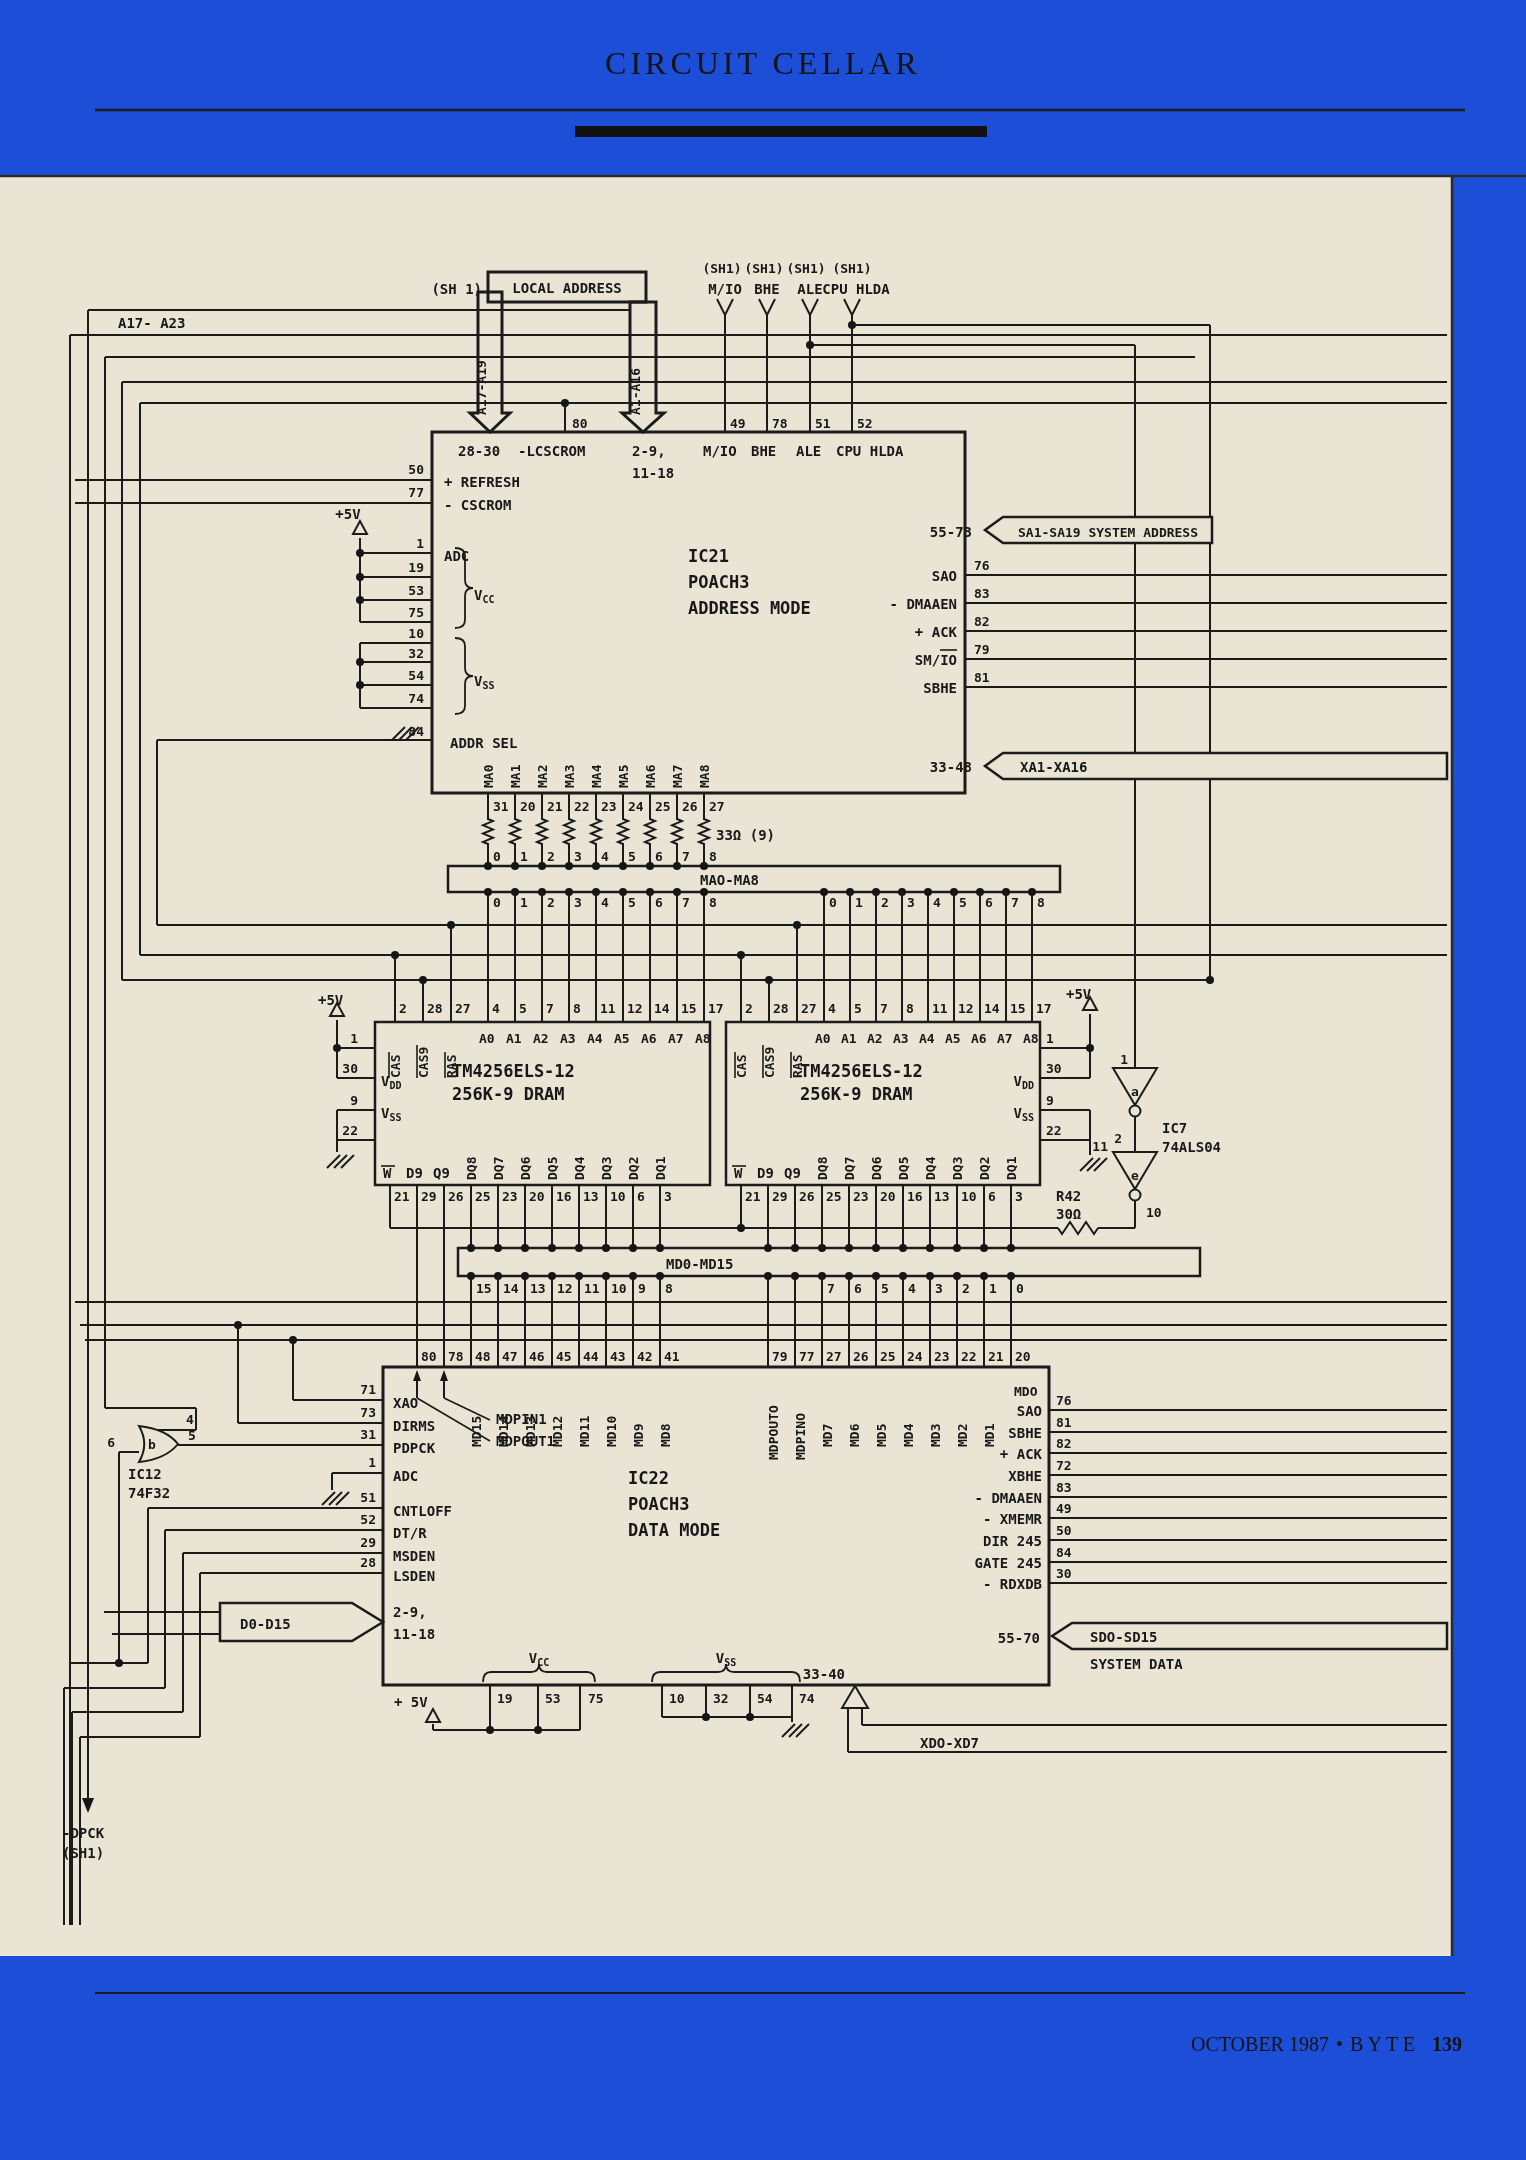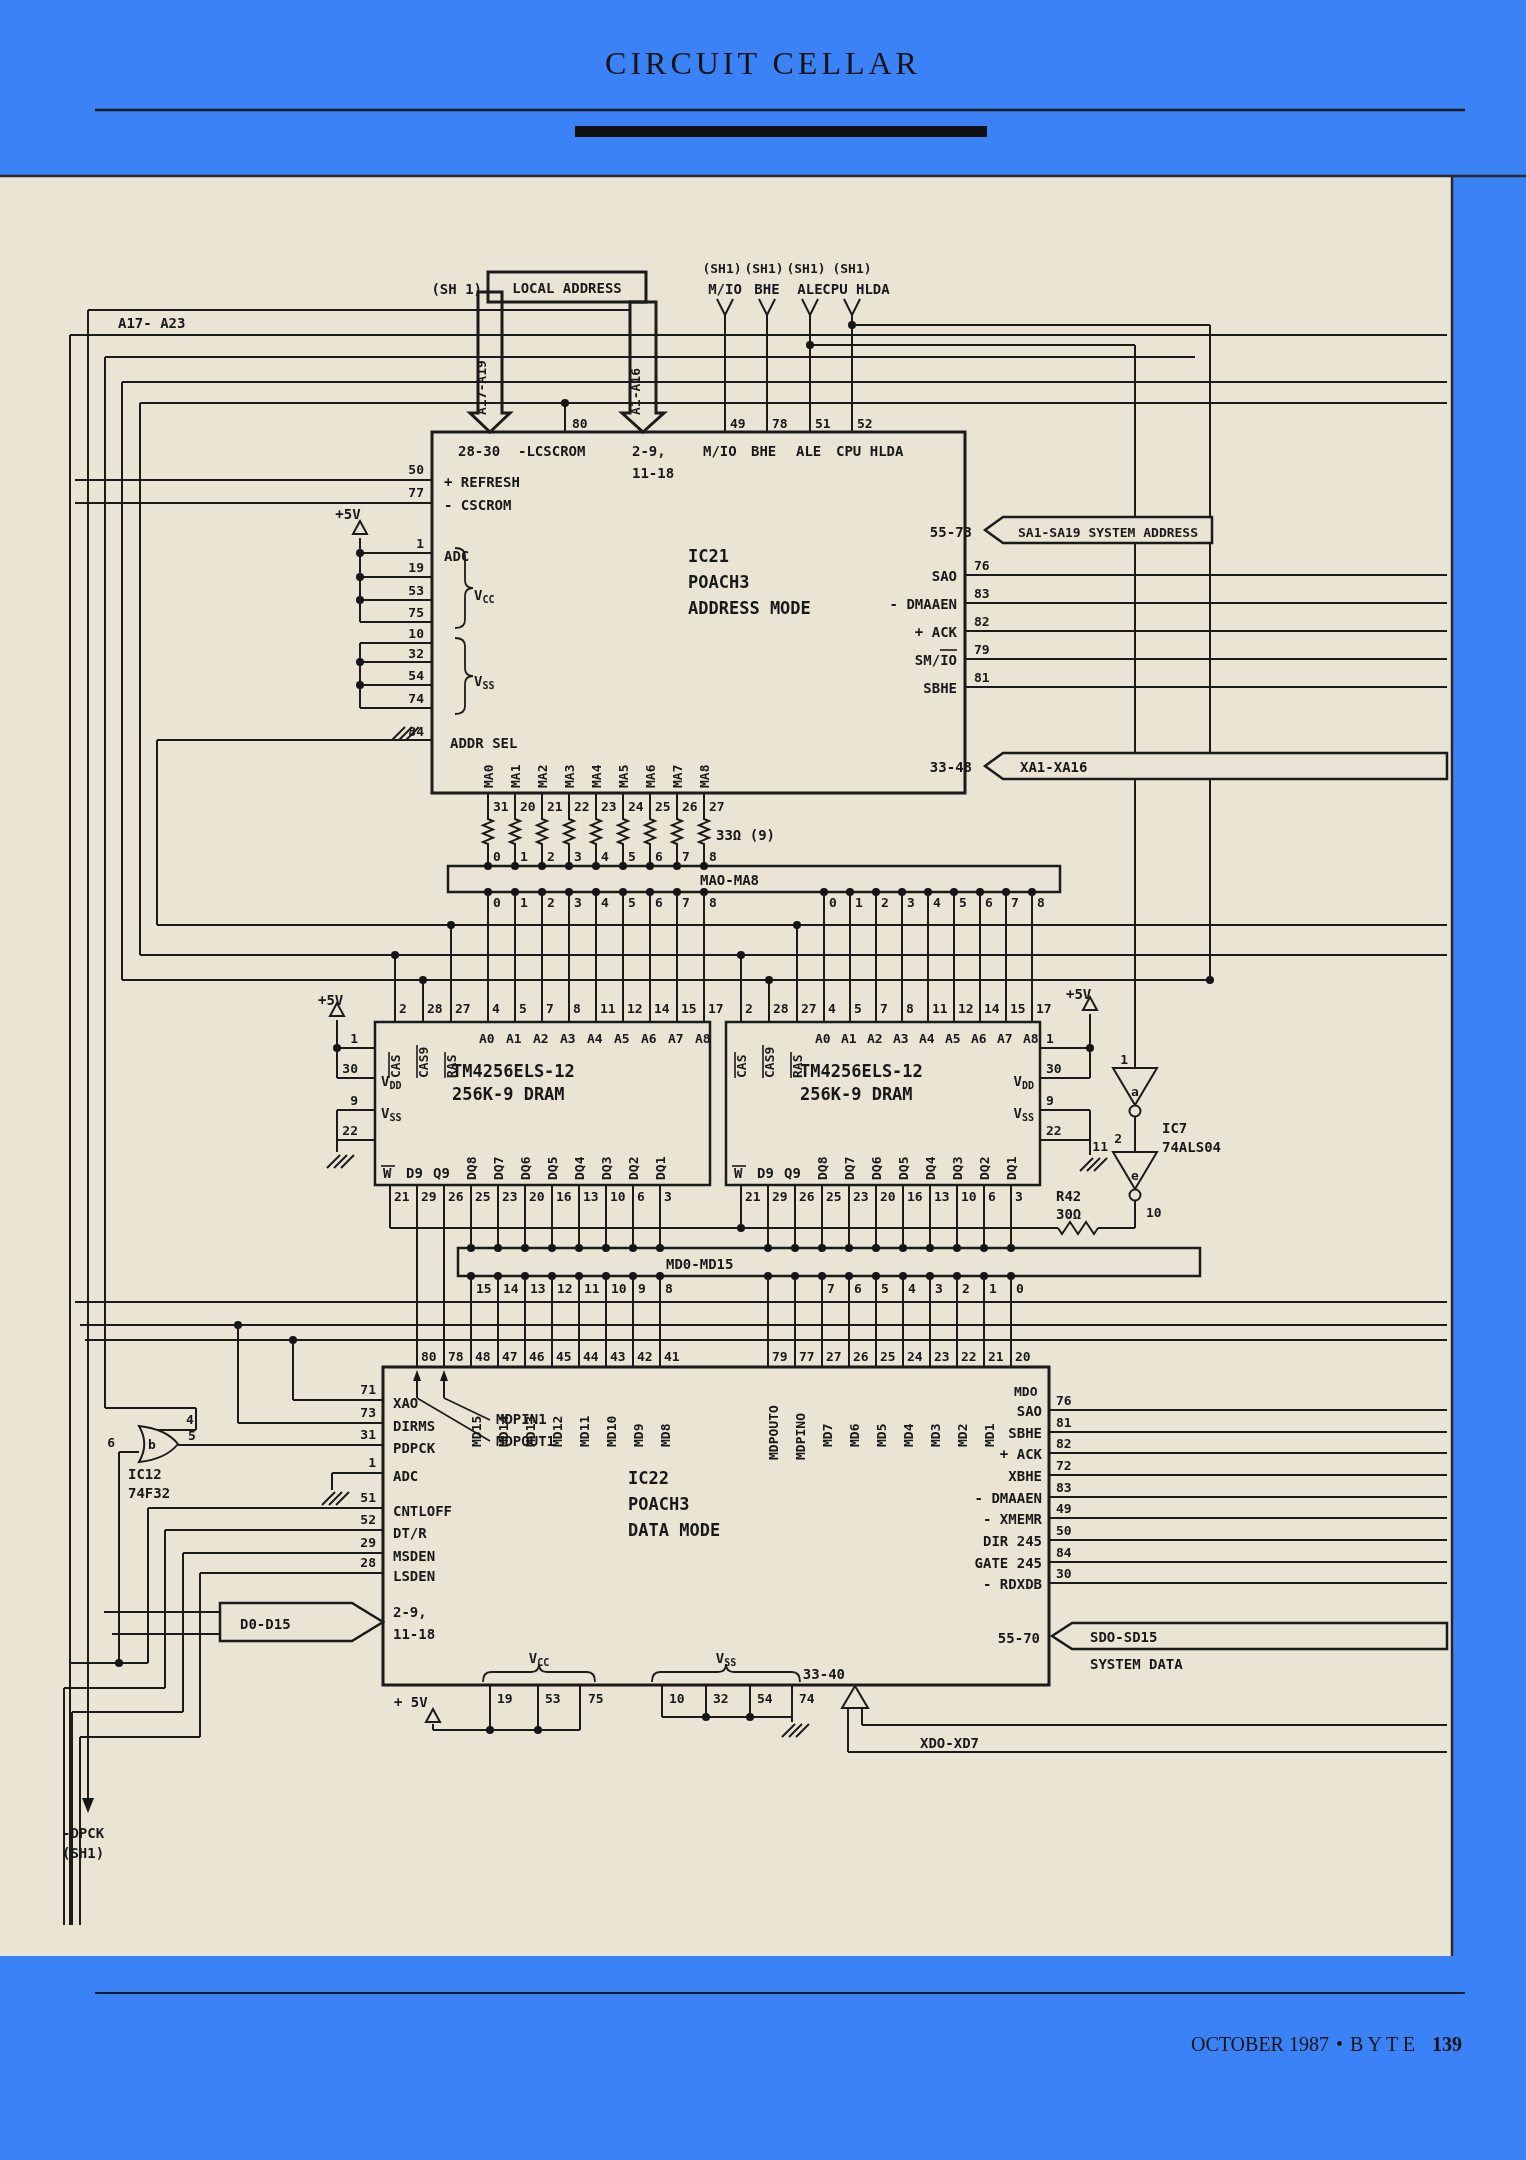--- a/index.html
+++ b/index.html
@@ -1,16 +1,16 @@
 <!DOCTYPE html>
 <html><head>
 <meta charset="utf-8">
 <style>
   html,body{margin:0;padding:0;background:#f0ece0;}
-  #page{position:relative;width:1526px;height:2160px;background:#3b82f6;}
+  #page{position:relative;width:1526px;height:2160px;background:#1d4ed8;}
   svg{display:block}
   .t{font:700 14px "DejaVu Sans Mono",monospace;fill:#181818;}
   .t13{font:700 13px "DejaVu Sans Mono",monospace;fill:#181818;}
   .t17{font:700 17px "DejaVu Sans Mono",monospace;fill:#181818;}
   .sub{font-size:10px;}
   .hdr{font:400 32px "Liberation Serif",serif;fill:#141414;letter-spacing:4px;}
   .ftr{font:400 20px "Liberation Serif",serif;fill:#141414;}
   .ftrb{font:700 20px "Liberation Serif",serif;fill:#141414;}
   .wire{stroke:#1b1b1b;stroke-width:2;fill:none;}
   .wire3{stroke:#1b1b1b;stroke-width:3;fill:none;}

